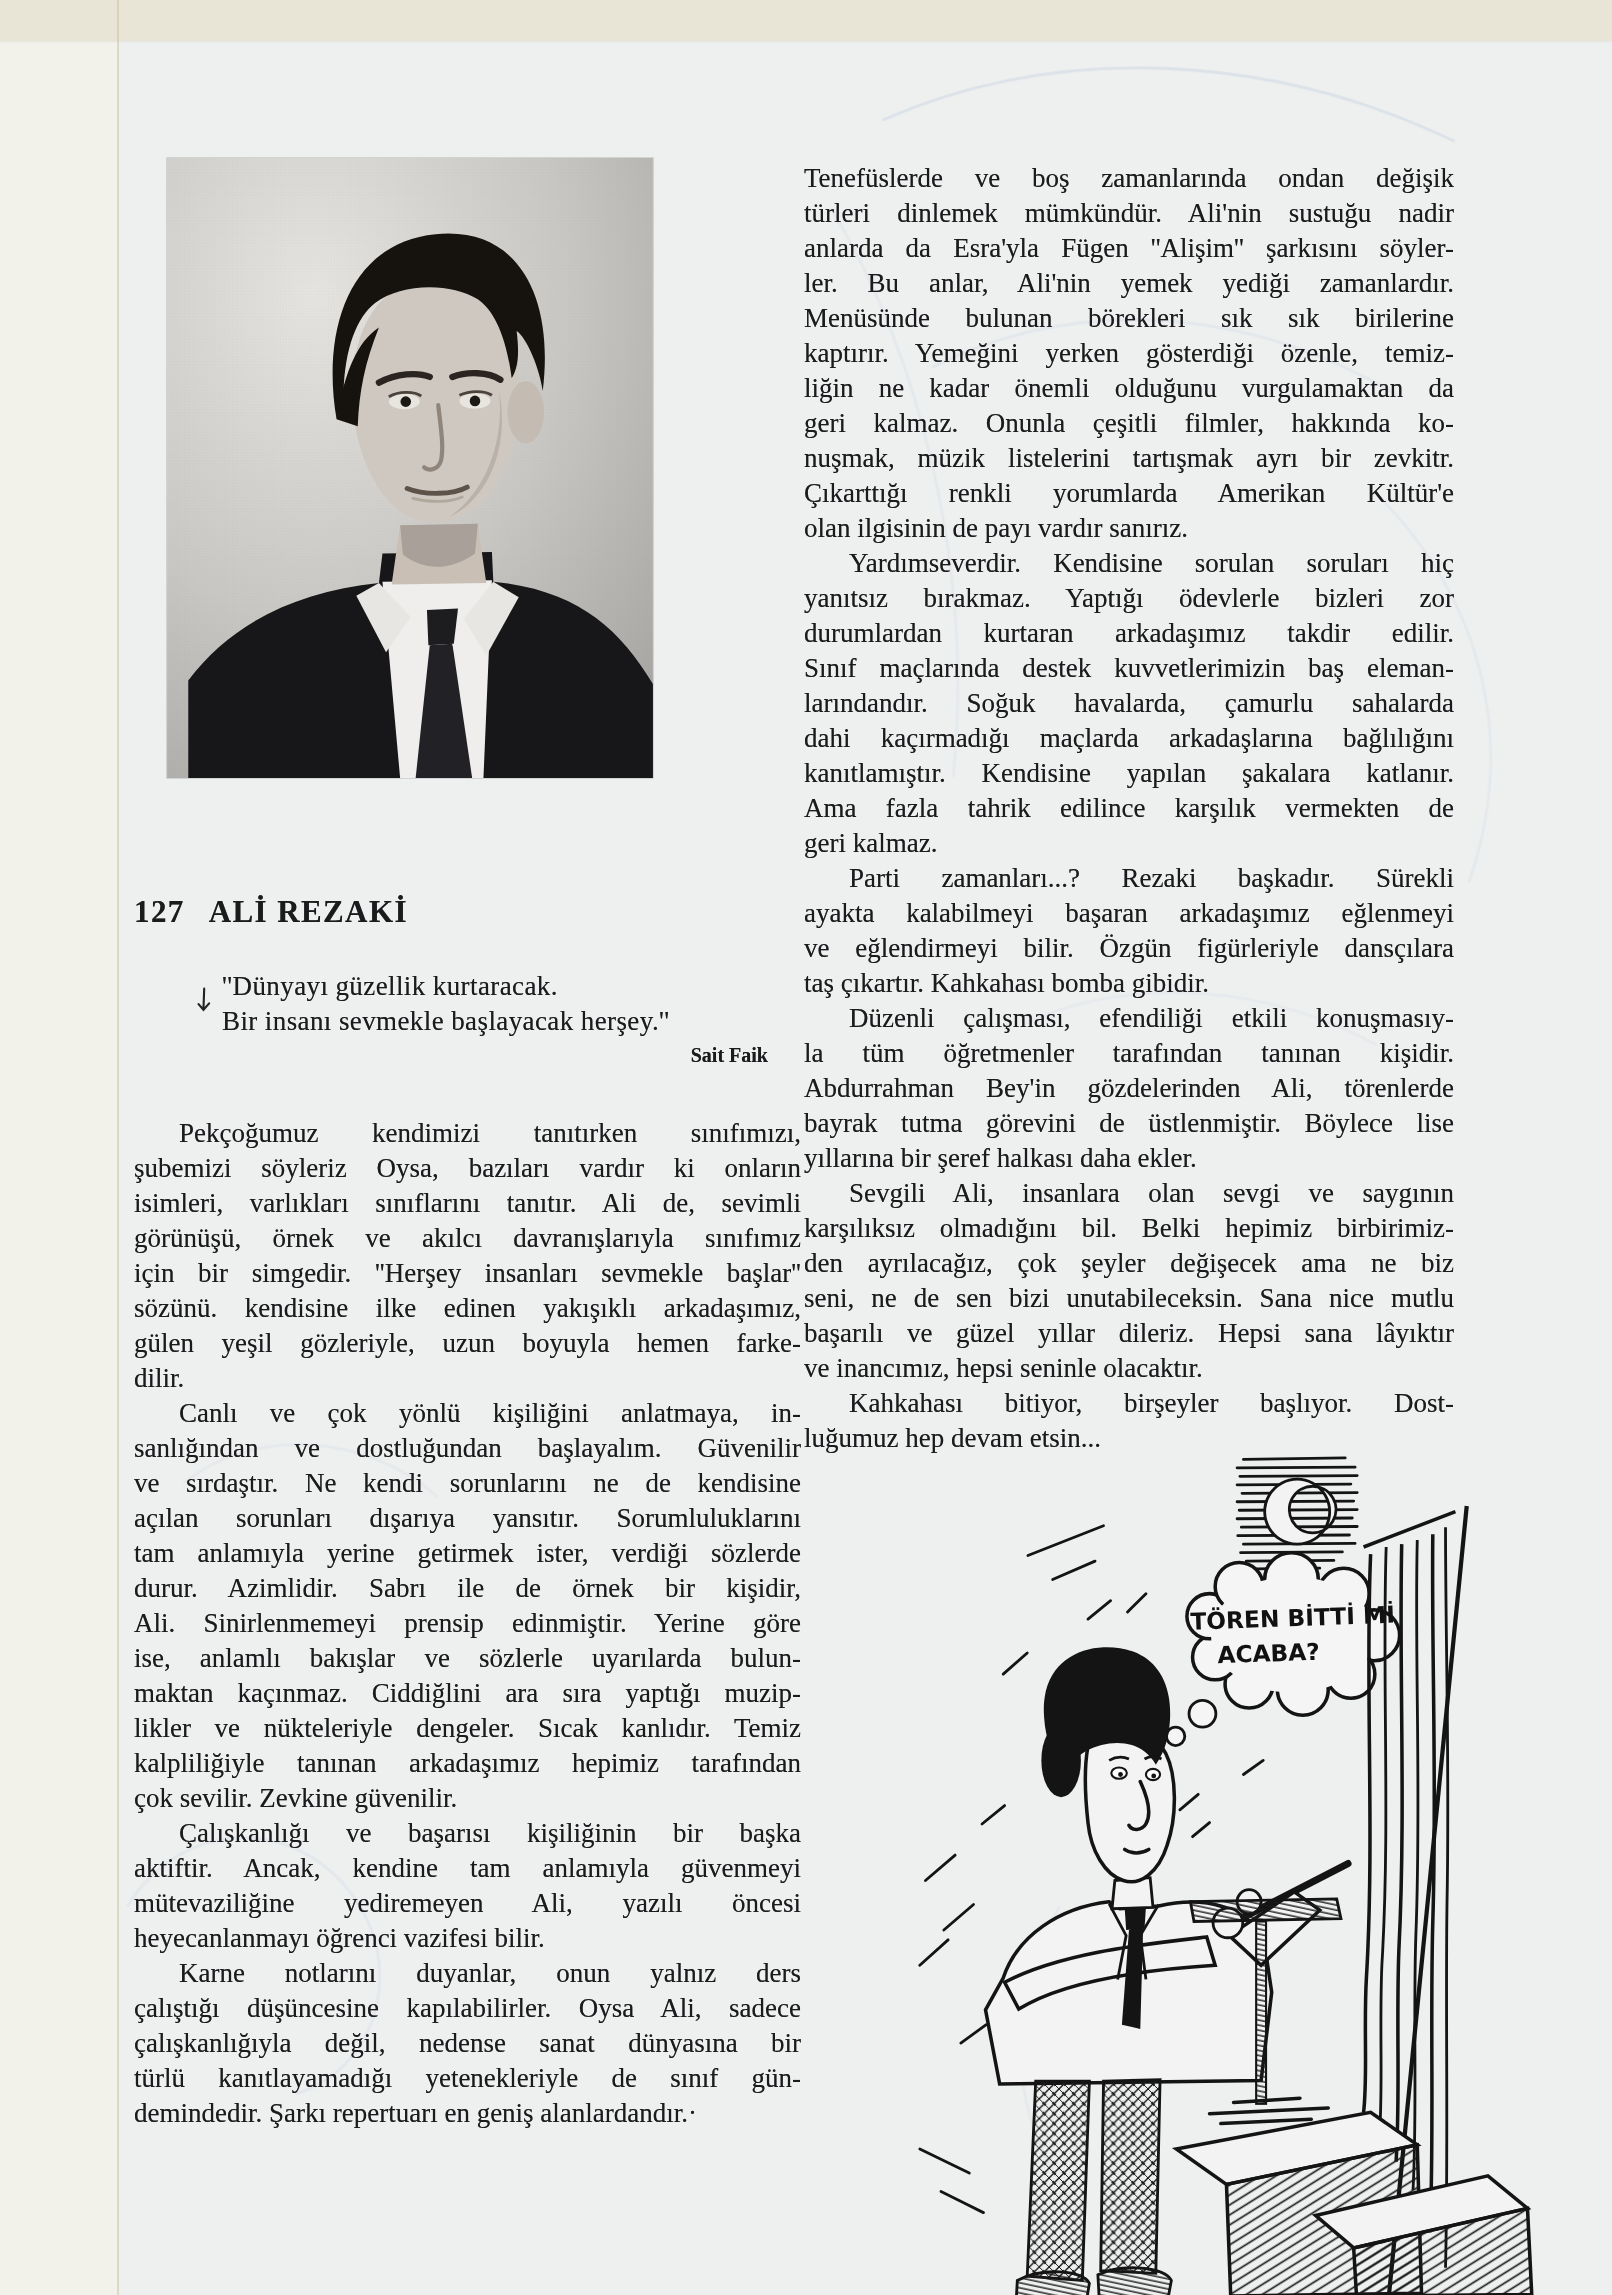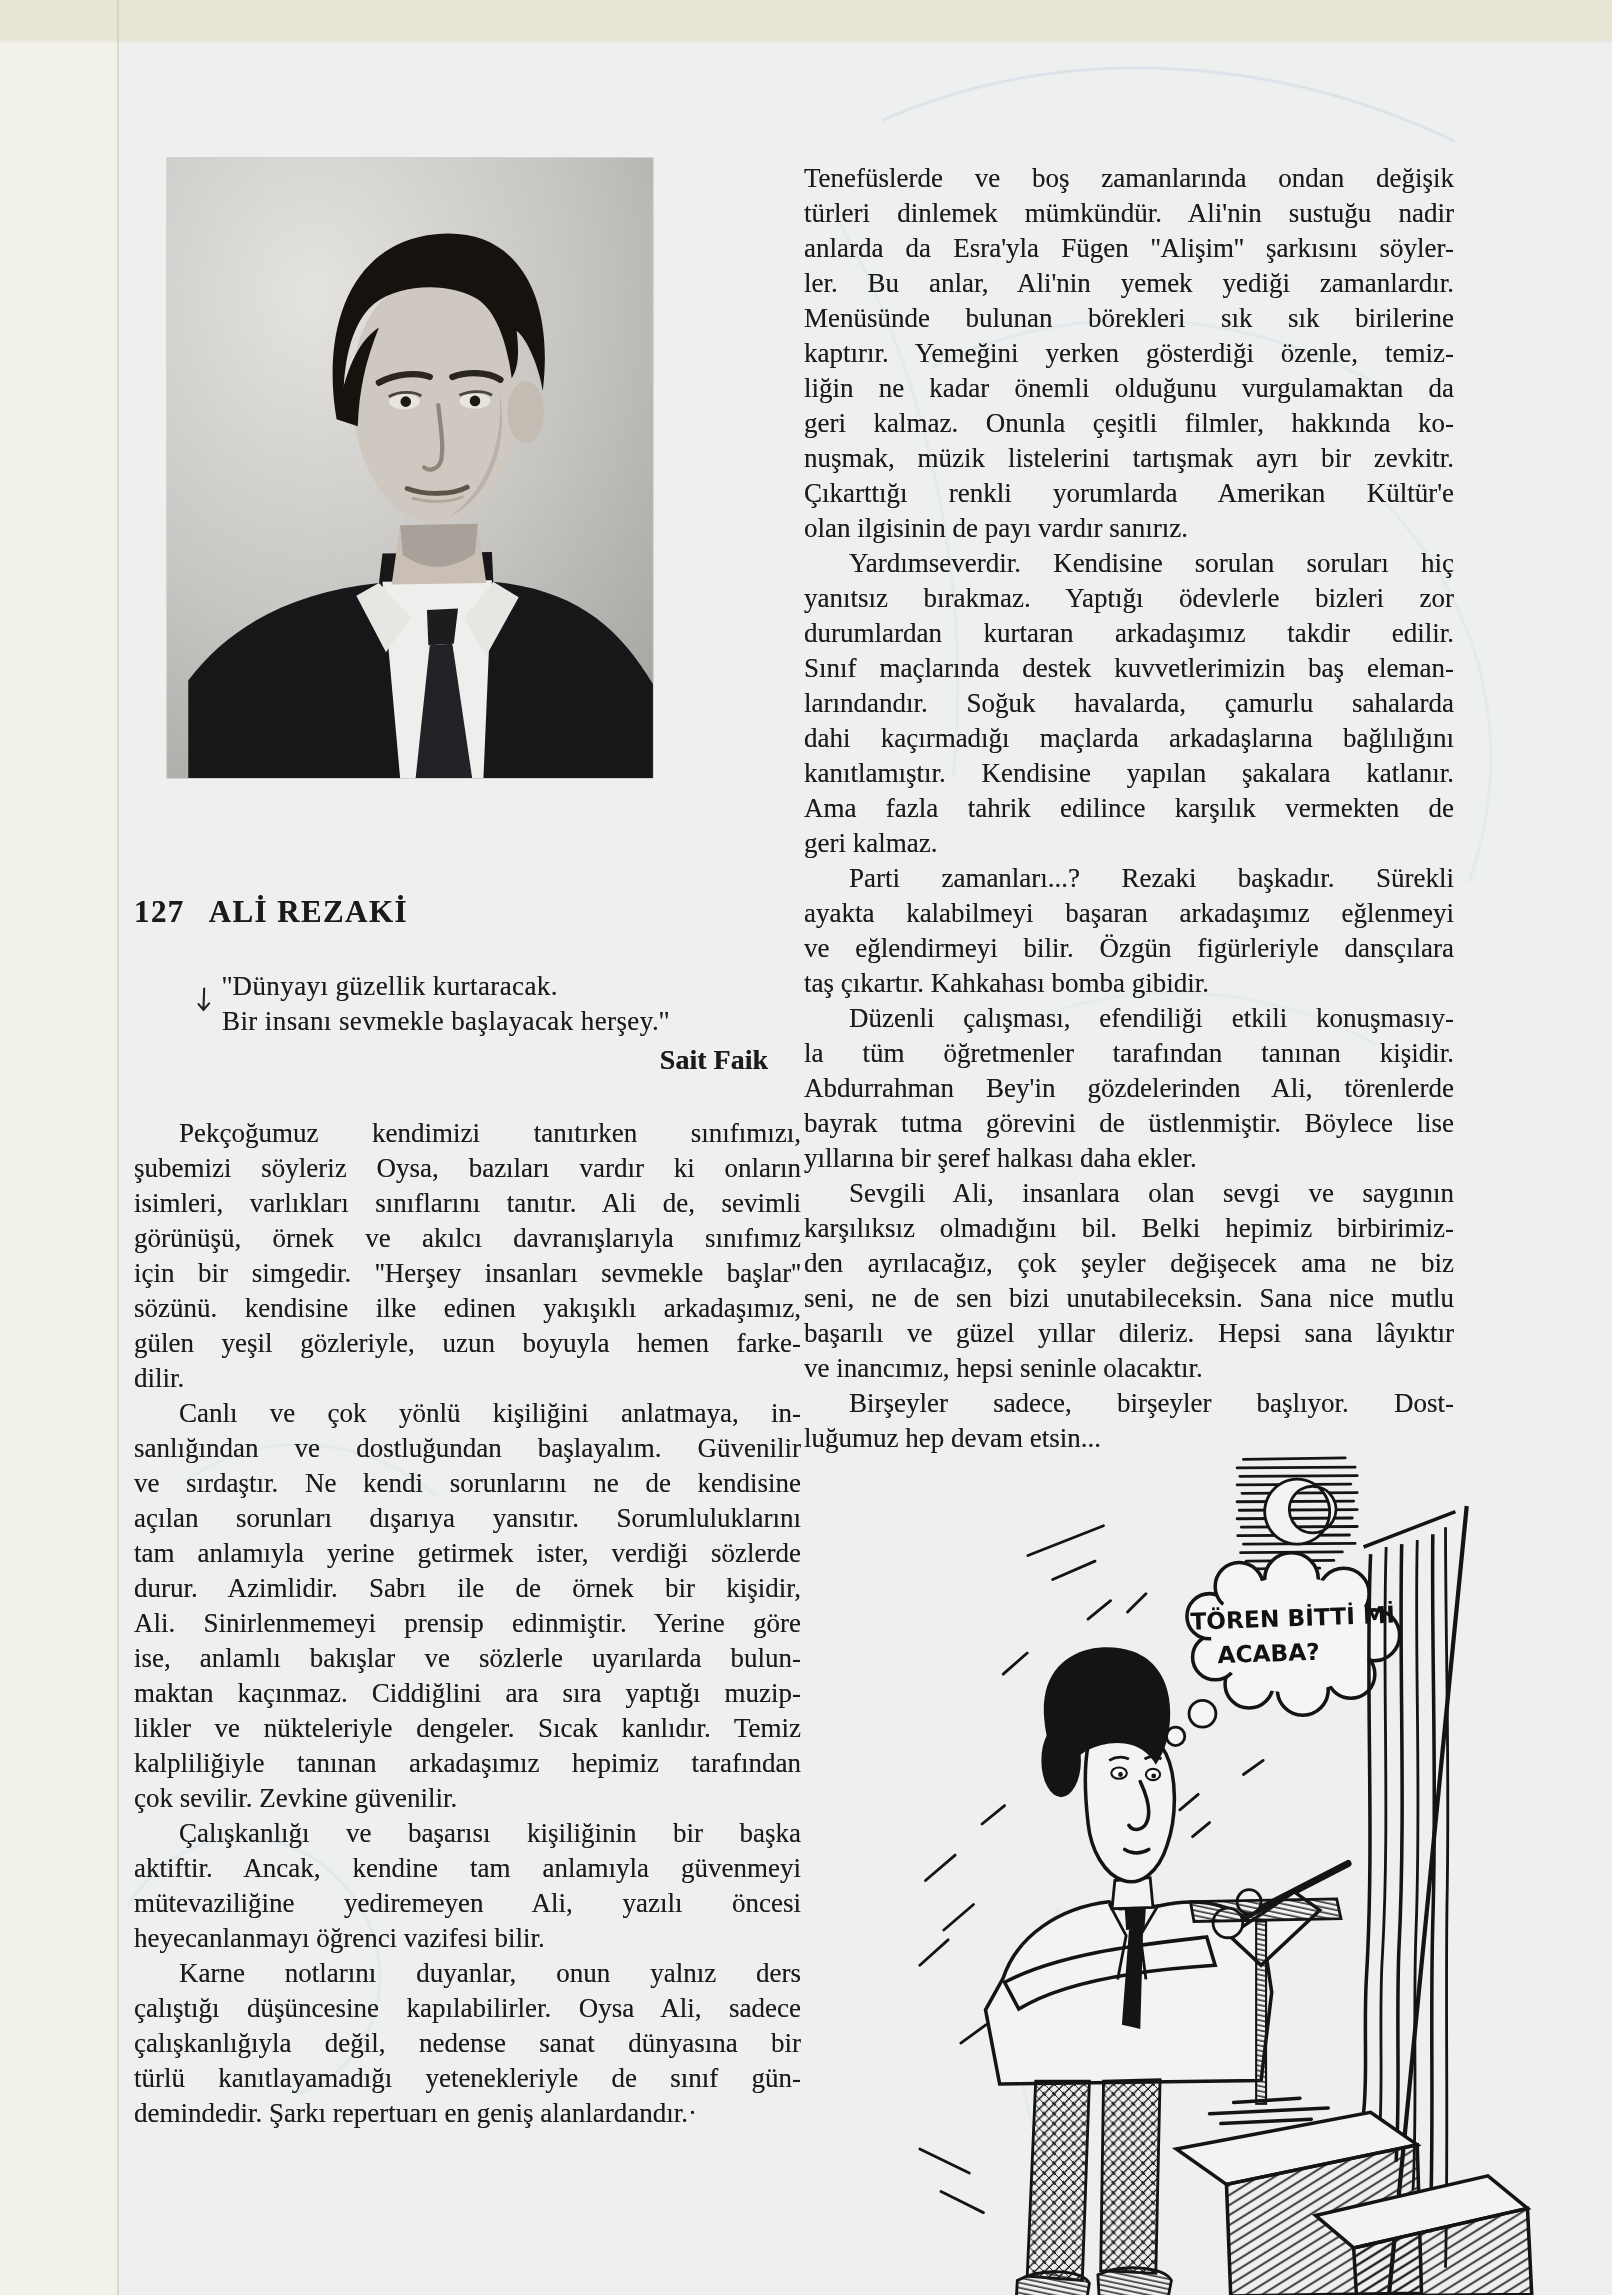--- a/index.html
+++ b/index.html
@@ -17,21 +17,21 @@
   .tline{height:35px;line-height:35px;font-size:27px;text-align:justify;
          text-align-last:justify;overflow:hidden;
          text-shadow:0 0 0.4px rgba(25,25,25,.55);}
   .tline.last{text-align-last:left;}
   .tline.ind{padding-left:45px;}
   #name-block{left:134px;top:894px;width:667px;font-size:31px;font-weight:bold;
               letter-spacing:1.4px;z-index:2;text-shadow:0 0 0.5px rgba(25,25,25,.6);}
   #name-block .num{margin-right:24px;}
   #quote-block{left:180px;top:969px;width:636px;z-index:2;}
   #quote-block .tline{text-align:center;text-align-last:left;letter-spacing:0.4px;margin-left:42px;}
-  #attribution{left:134px;top:1044px;width:634px;text-align:right;font-size:28px;
+  #attribution{left:134px;top:1044px;width:634px;text-align:right;font-size:20px;
                font-weight:bold;z-index:2;text-shadow:0 0 0.5px rgba(25,25,25,.6);}
   #left-col{left:134px;top:1116px;width:667px;}
   #right-col{left:804px;top:161px;width:650px;}
   #photo-frame{left:167px;top:158px;width:486px;height:620px;z-index:2;
                box-shadow:0 0 0 0.7px rgba(120,120,120,.35);}
   #cartoon{left:876px;top:1441px;width:737px;height:855px;z-index:1;}
   #quote-arrow{left:195px;top:987px;z-index:3;}
 </style>
 </head>
 <body>
@@ -203,21 +203,21 @@
       </div>
       <div>
         <div class="tline ind">Sevgili Ali, insanlara olan sevgi ve saygının</div>
         <div class="tline">karşılıksız olmadığını bil. Belki hepimiz birbirimiz-</div>
         <div class="tline">den ayrılacağız, çok şeyler değişecek ama ne biz</div>
         <div class="tline">seni, ne de sen bizi unutabileceksin. Sana nice mutlu</div>
         <div class="tline">başarılı ve güzel yıllar dileriz. Hepsi sana lâyıktır</div>
         <div class="tline last">ve inancımız, hepsi seninle olacaktır.</div>
       </div>
       <div>
-        <div class="tline ind">Birşeyler sadece, birşeyler başlıyor. Dost-</div>
+        <div class="tline ind">Kahkahası bitiyor, birşeyler başlıyor. Dost-</div>
         <div class="tline last">luğumuz hep devam etsin...</div>
       </div>
     </div>
 
   <svg class="abs" id="cartoon" width="737" height="855" viewBox="0 0 1043 1210">
     <defs>
       <pattern id="xh" width="14" height="14" patternUnits="userSpaceOnUse">
         <path d="M0,14 L14,0 M-2,4 L4,-2 M10,16 L16,10" stroke="#1a1a1a" stroke-width="2"></path>
         <path d="M0,0 L14,14" stroke="#1a1a1a" stroke-width="1.4"></path>
       </pattern>

